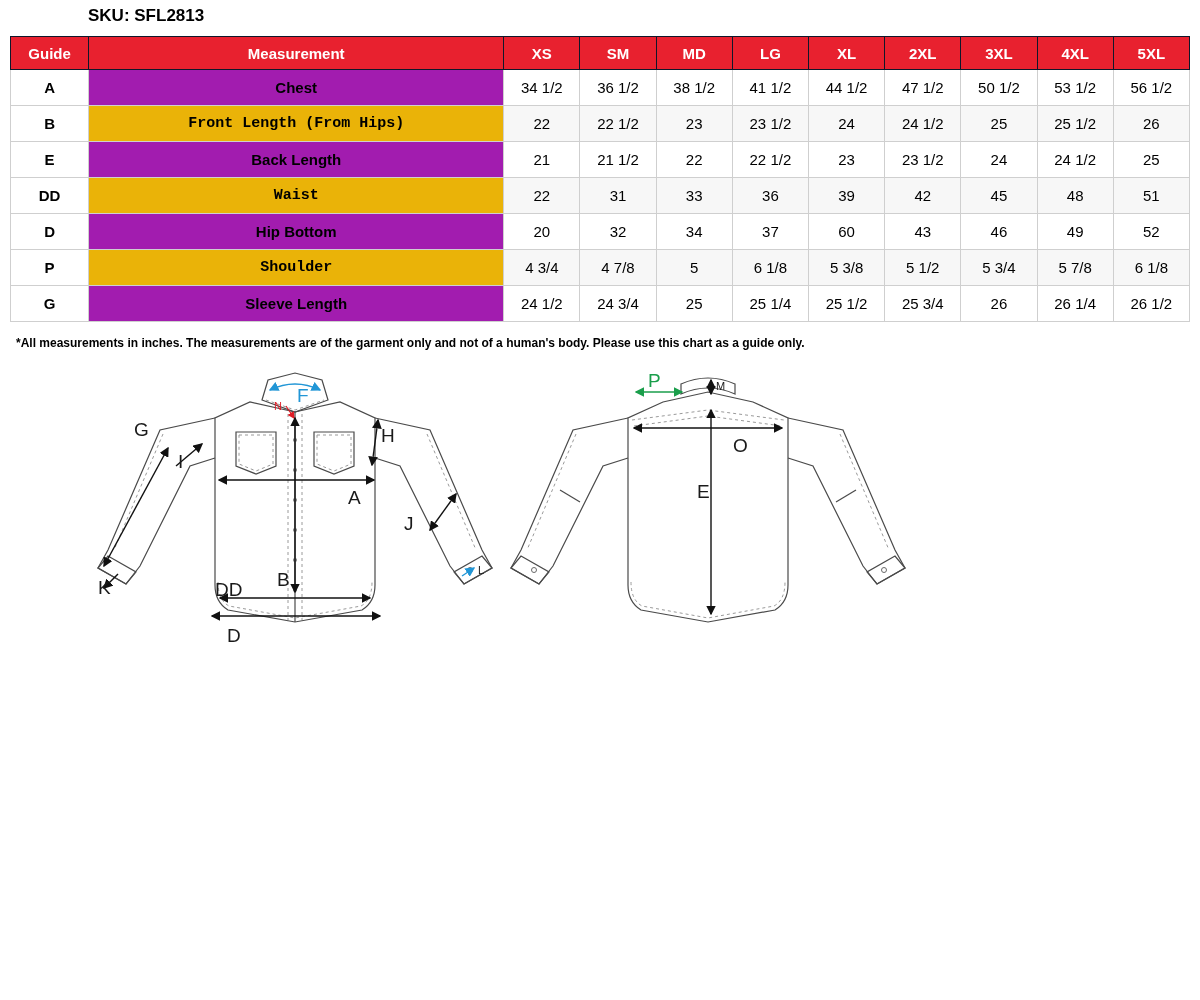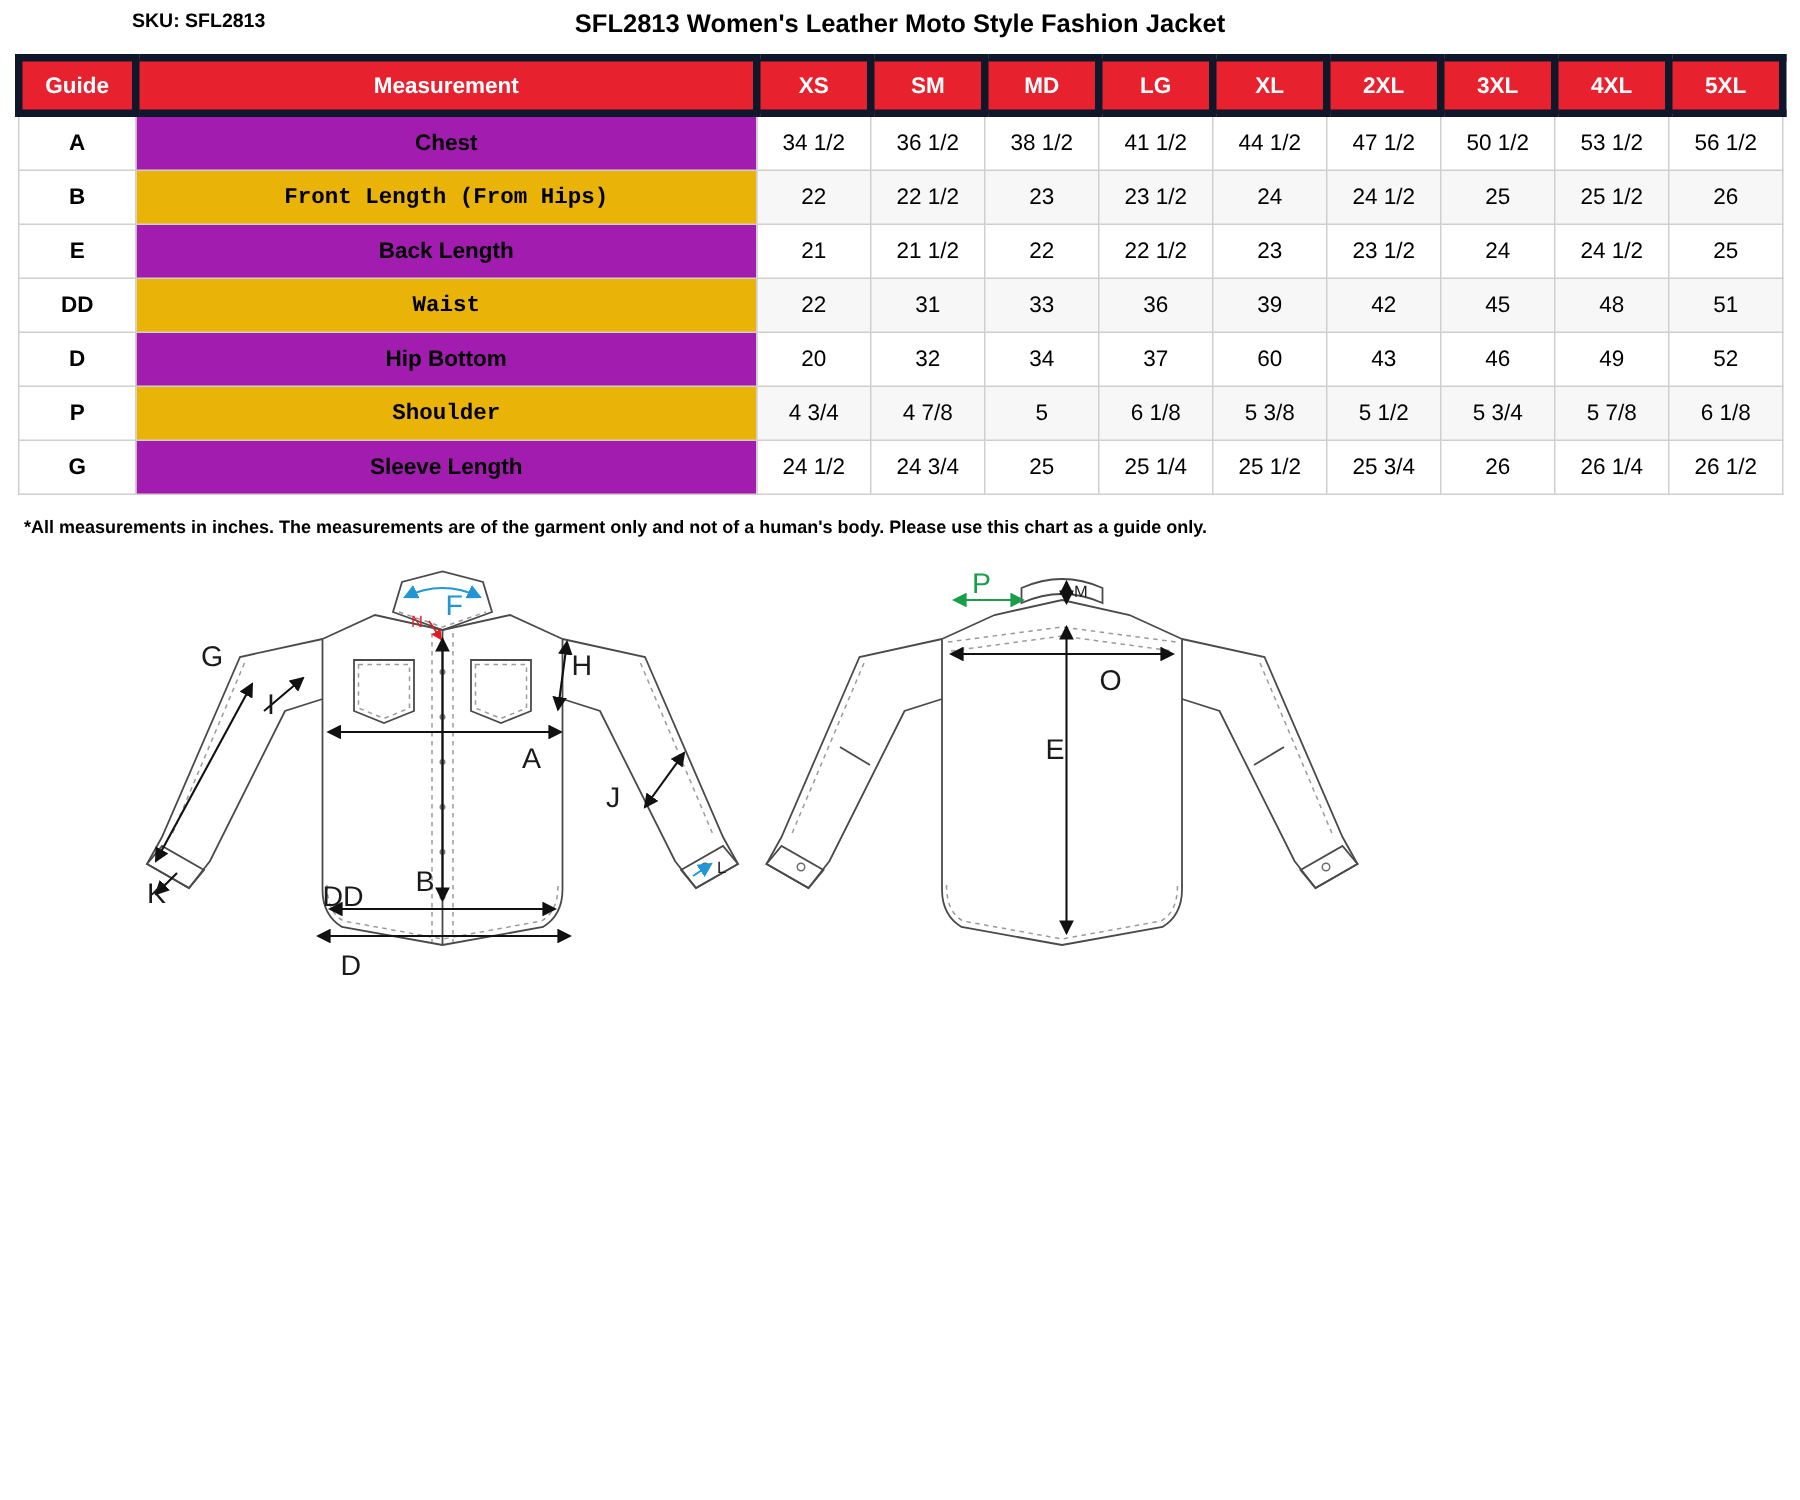--- a/index.html
+++ b/index.html
@@ -22,21 +22,21 @@
   }
   
   .header {
     display: flex;
     align-items: baseline;
     padding: 6px 0 6px 0;
     position: relative;
     height: 24px;
   }
   .sku {
-    font-size: 13px;
+    font-size: 17px;
     font-weight: bold;
     margin-left: 88px;
     white-space: nowrap;
   }
   .product-title {
     position: absolute;
     left: 0;
     right: 0;
     text-align: center;
     font-size: 17px;
@@ -56,21 +56,21 @@
     text-align: center;
     font-size: 15px;
     height: 35px;
     padding: 0;
   }
   table.size-chart thead th {
     background: #e8212f;
     color: #ffffff;
     font-weight: bold;
     font-size: 15px;
-    border: 5px solid #0f172a;
+    border: 1px solid #0f172a;
     height: 32px;
   }
   .col-guide { width: 78px; }
   .col-meas  { width: 414px; }
   .col-size  { width: 76px; }
   td.guide-cell {
     font-weight: bold;
     background: #ffffff;
   }
   td.meas-cell {
@@ -129,21 +129,20 @@
   .dim-green { stroke: #1a9e4b; stroke-width: 1.4; fill: none; }
   .dim-red { stroke: #e01b24; stroke-width: 1.2; fill: none; }
 </style>
 </head>
 <body>
 
 <div class="page">
 
   <div class="header">
     <div class="sku">SKU: SFL2813</div>
-    <div class="product-title">SFL2813 Women's Leather Moto Style Fashion Jacket</div>
   </div>
 
   <table class="size-chart">
     <colgroup>
       <col class="col-guide">
       <col class="col-meas">
       <col class="col-size">
         <col class="col-size">
         <col class="col-size">
         <col class="col-size">

